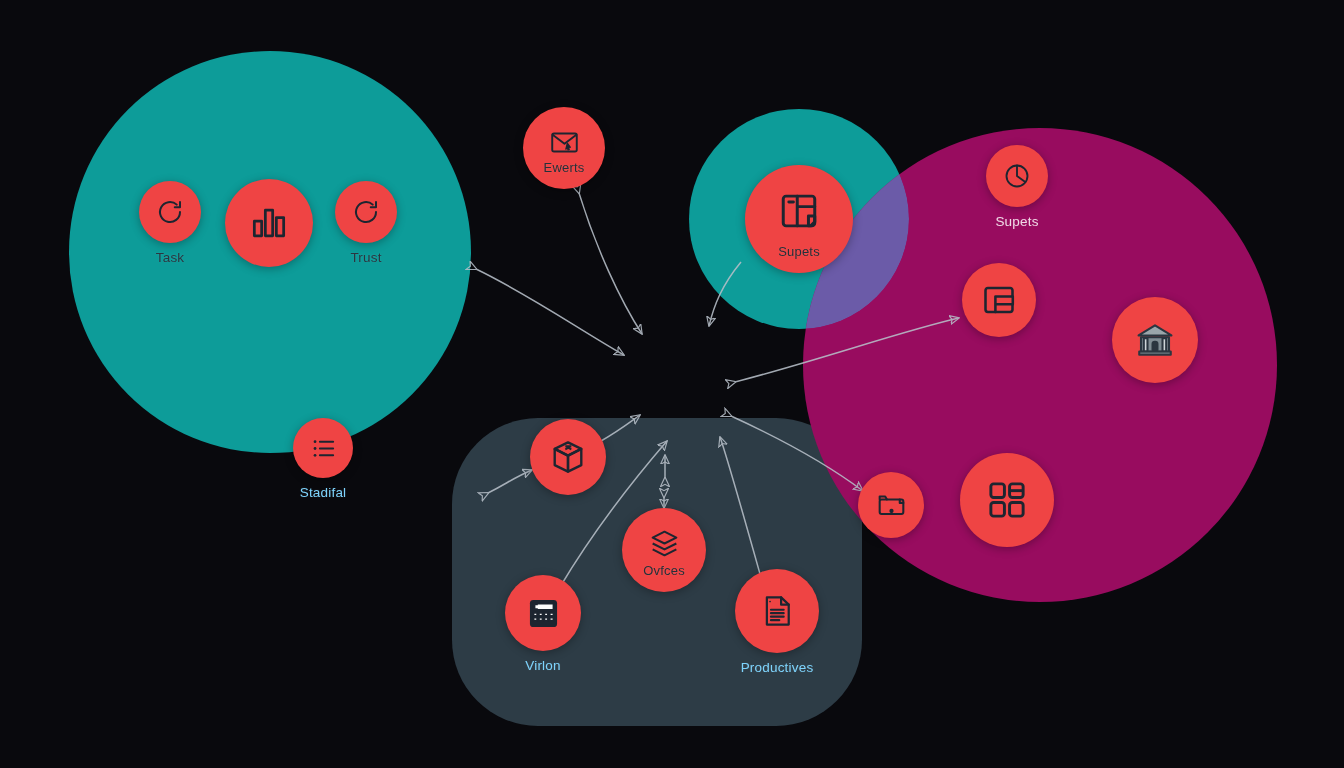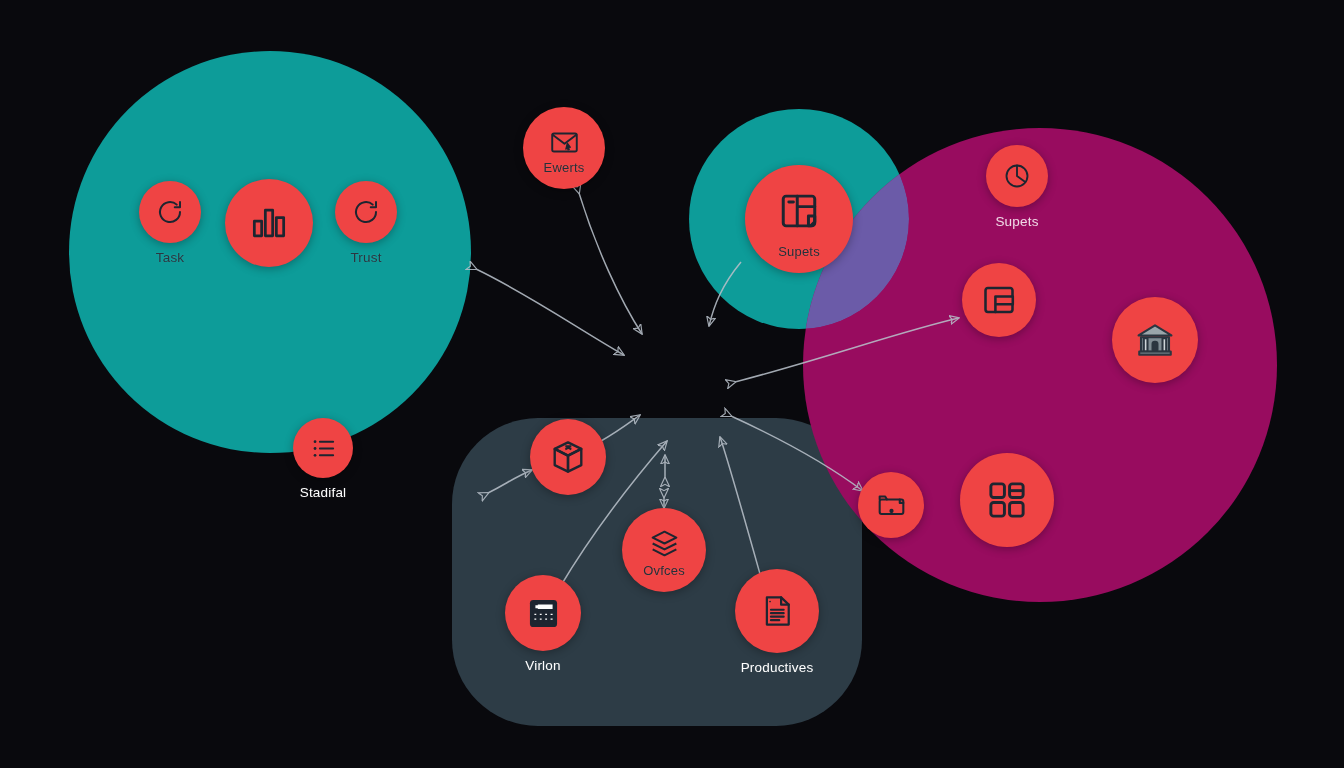--- a/index.html
+++ b/index.html
@@ -43,21 +43,21 @@
   .node-disc svg { display: block; }
   .node-label {
     margin-top: 7px;
     font-size: 13.5px;
     letter-spacing: 0.2px;
     color: #2b3640;
     text-align: center;
     white-space: nowrap;
     text-shadow: 0 0 2px rgba(255,255,255,0.10);
   }
-  .node.on-dark > .node-label { color: #ffffff; }
+  .node.on-dark > .node-label { color: #7dd3fc; }
   .node.on-magenta > .node-label { color: #f0d8e6; }
   .node.inside-disc .node-label {
     position: absolute;
     bottom: 14px;
     margin-top: 0;
     font-size: 13px;
     color: #263039;
   }
   .node.inside-disc .node-disc { position: relative; }
 </style>

